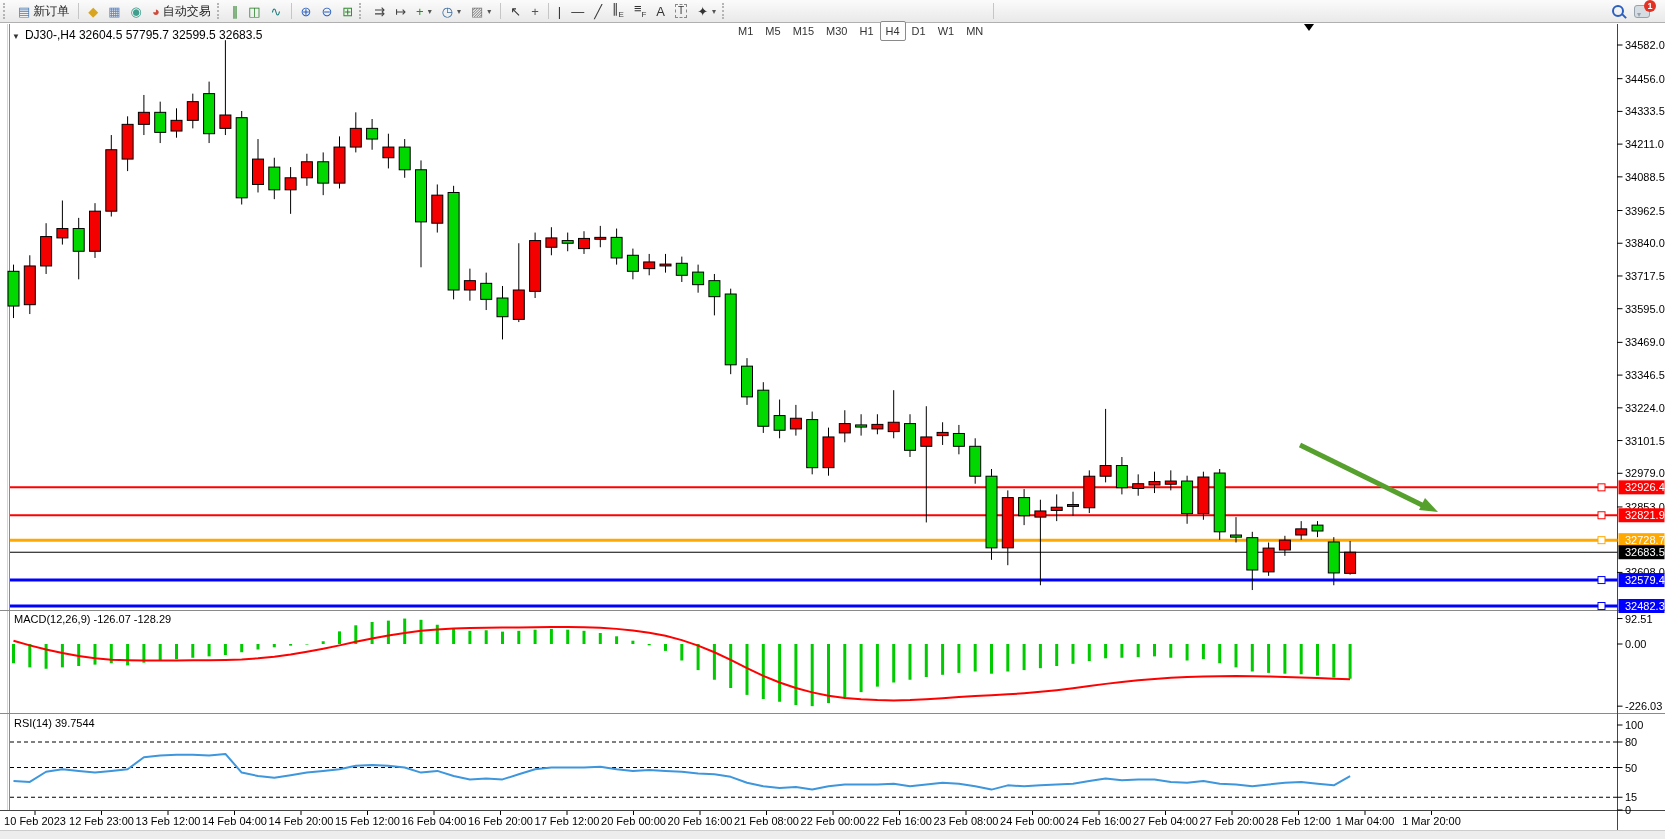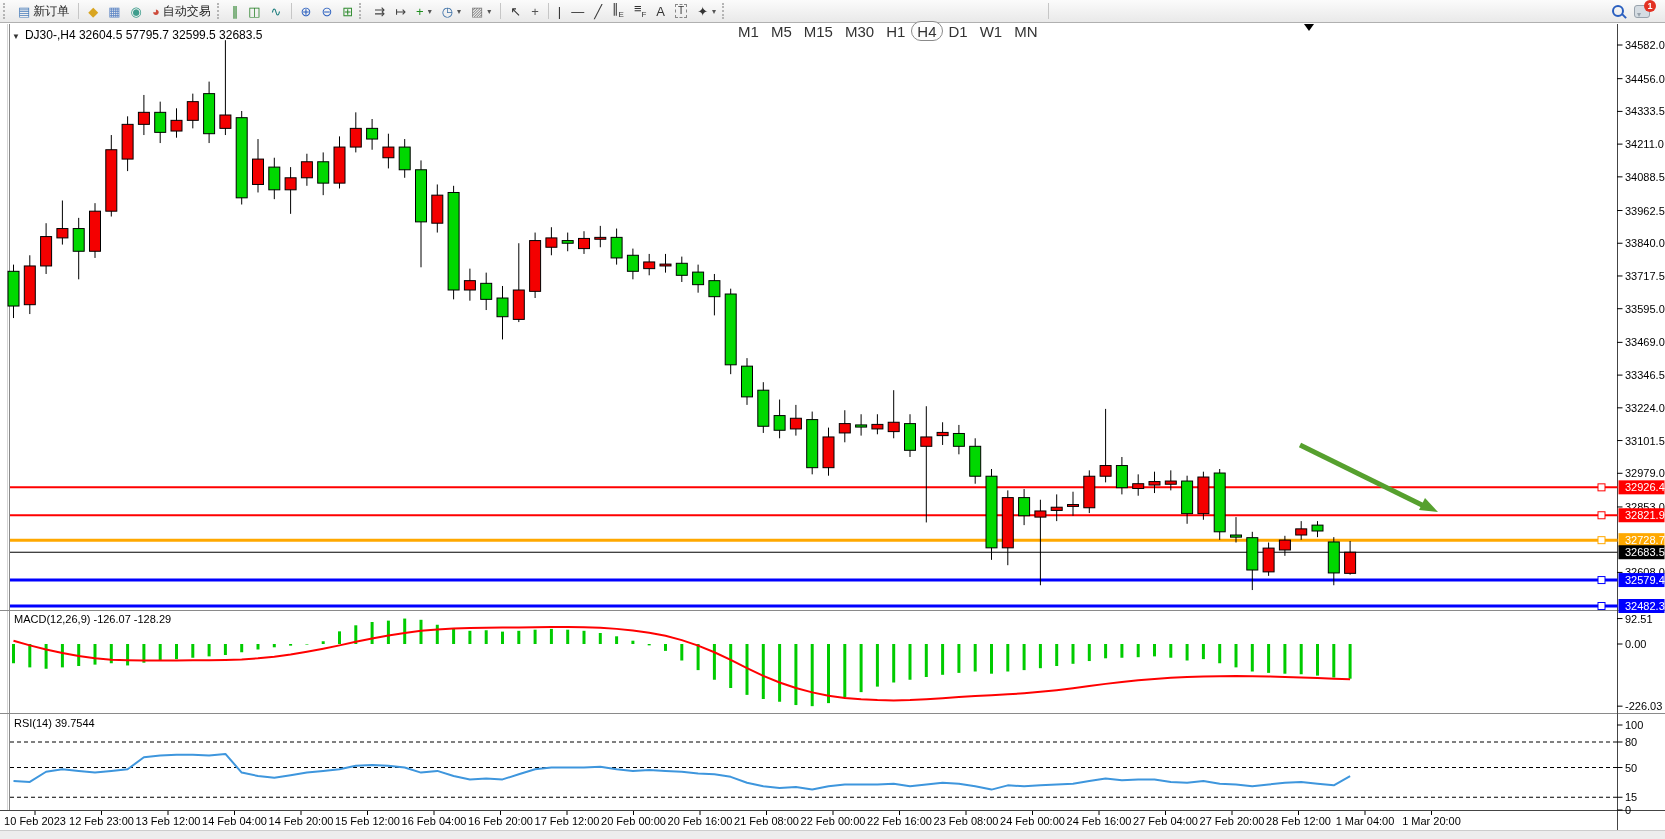--- a/index.html
+++ b/index.html
@@ -6,25 +6,25 @@
   .screen{position:relative;width:1665px;height:839px;background:#fff;overflow:hidden;
           font-family:"Liberation Sans",sans-serif;font-size:11px;}
   
   .toolbar{position:absolute;top:0;left:0;width:1665px;height:23px;
            background:linear-gradient(#fbfbfb,#e9e9e9);border-bottom:1px solid #b0b0b0;
            display:flex;align-items:center;padding:0 2px;box-sizing:border-box;}
   .grip{width:5px;height:16px;border-left:2px dotted #b5b5b5;margin:0 3px 0 1px;}
   .tsep{width:1px;height:16px;background:#c6c6c6;margin:0 4px;}
   .tbtn{display:flex;align-items:center;gap:3px;height:20px;padding:0 4px;border:1px solid transparent;
         background:transparent;font-family:"Liberation Sans",sans-serif;font-size:12px;color:#222;cursor:default;}
-  .tbtn.active{border:1px solid #8a8a8a;background:#fdfdfd;border-radius:10px;}
+  .tbtn.active{border:1px solid #8a8a8a;background:#fdfdfd;border-radius:2px;}
   .ticon{font-size:13px;line-height:13px;}
   .ticon .sub{font-size:8px;vertical-align:sub;}
   .dd{font-size:8px;color:#555;margin-left:1px;}
-  .tf{font-size:15px;color:#333;padding:1px 5px;margin-top:40px;}
+  .tf{font-size:11px;color:#333;padding:1px 5px;margin-top:40px;}
   .boxT{border:1px dashed #888;padding:0 2px;font-size:10px;line-height:12px;}
   .spacer{flex:1;}
   .lens{width:8px;height:8px;border:2px solid #2a5fbf;border-radius:50%;position:relative;display:inline-block;}
   .lens::after{content:"";position:absolute;width:6px;height:2px;background:#2a5fbf;
                transform:rotate(45deg);right:-5px;bottom:-2px;}
   .bubble{width:14px;height:11px;background:#d5dce2;border:1px solid #98a2ac;border-radius:3px;
           position:relative;display:inline-block;margin-right:8px;}
   .bubble::after{content:"";position:absolute;left:2px;bottom:-4px;border:4px solid transparent;
                  border-top-color:#98a2ac;border-left-width:2px;border-right-width:2px;}
   .badge{position:absolute;top:-6px;right:-7px;background:#e33223;color:#fff;border-radius:50%;

